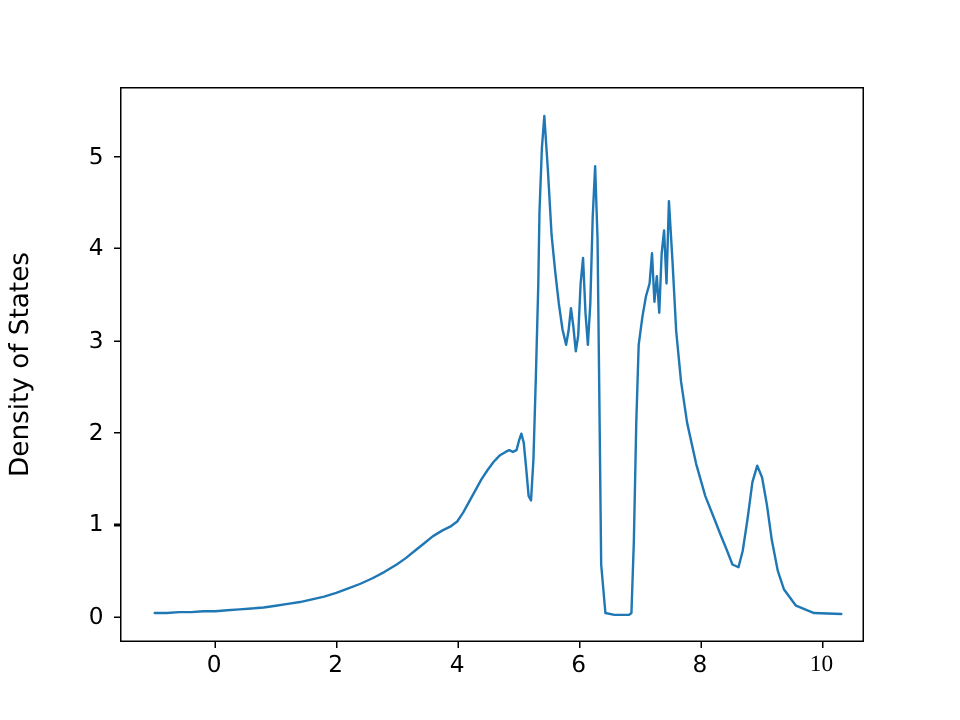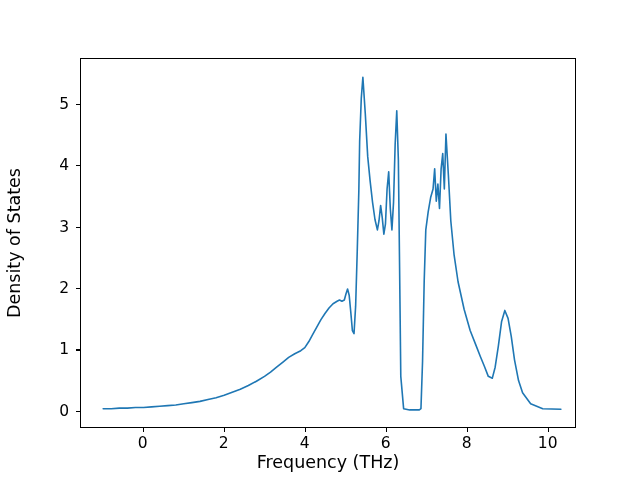--- a/index.html
+++ b/index.html
@@ -116,29 +116,28 @@
       <div class="tick-mark ytick-mark" style="top: 226.74px;"></div>
       <div class="tick-mark ytick-mark" style="top: 165.38px;"></div>
       <div class="tick-mark ytick-mark" style="top: 104.02px;"></div>
     </div>
   <div id="xtick-labels">
       <div class="tick-label xtick-label" style="left: 142.759px;">0</div>
       <div class="tick-label xtick-label" style="left: 223.739px;">2</div>
       <div class="tick-label xtick-label" style="left: 304.718px;">4</div>
       <div class="tick-label xtick-label" style="left: 385.698px;">6</div>
       <div class="tick-label xtick-label" style="left: 466.678px;">8</div>
-      <div class="tick-label xtick-label" style="left: 547.657px;">10</div>
+      <div class="tick-label xtick-label" style="left: 547.657px; font-family: Liberation Serif, serif;">10</div>
     </div>
   <div id="ytick-labels">
       <div class="tick-label ytick-label" style="top: 410.819px;">0</div>
       <div class="tick-label ytick-label" style="top: 349.459px;">1</div>
       <div class="tick-label ytick-label" style="top: 288.1px;">2</div>
       <div class="tick-label ytick-label" style="top: 226.74px;">3</div>
       <div class="tick-label ytick-label" style="top: 165.38px;">4</div>
       <div class="tick-label ytick-label" style="top: 104.02px;">5</div>
     </div>
 
-  <div id="xlabel">Frequency (THz)</div>
   <div id="ylabel">
     <span>Density of States</span>
   </div>
 
 </div>
 
 </body></html>

